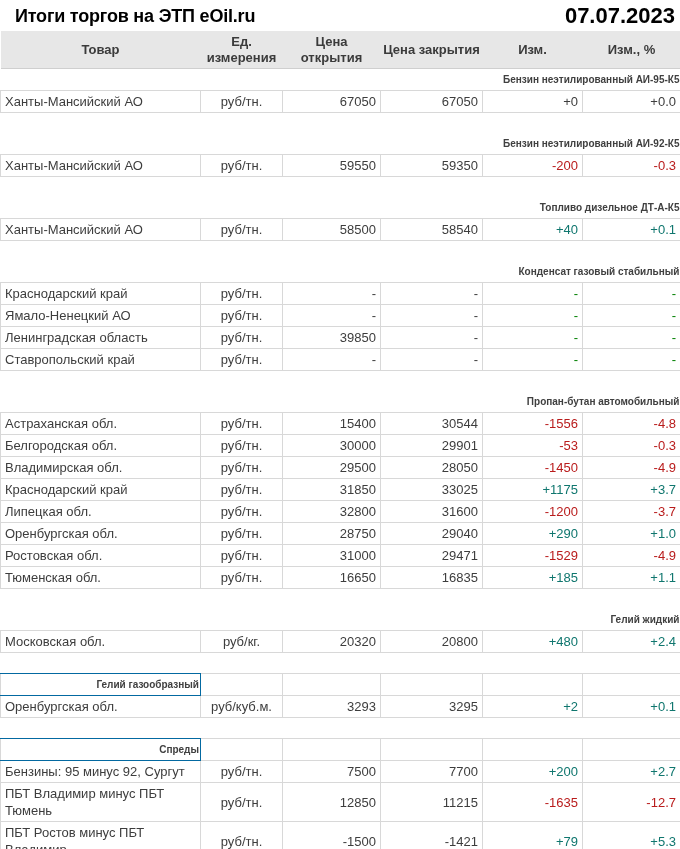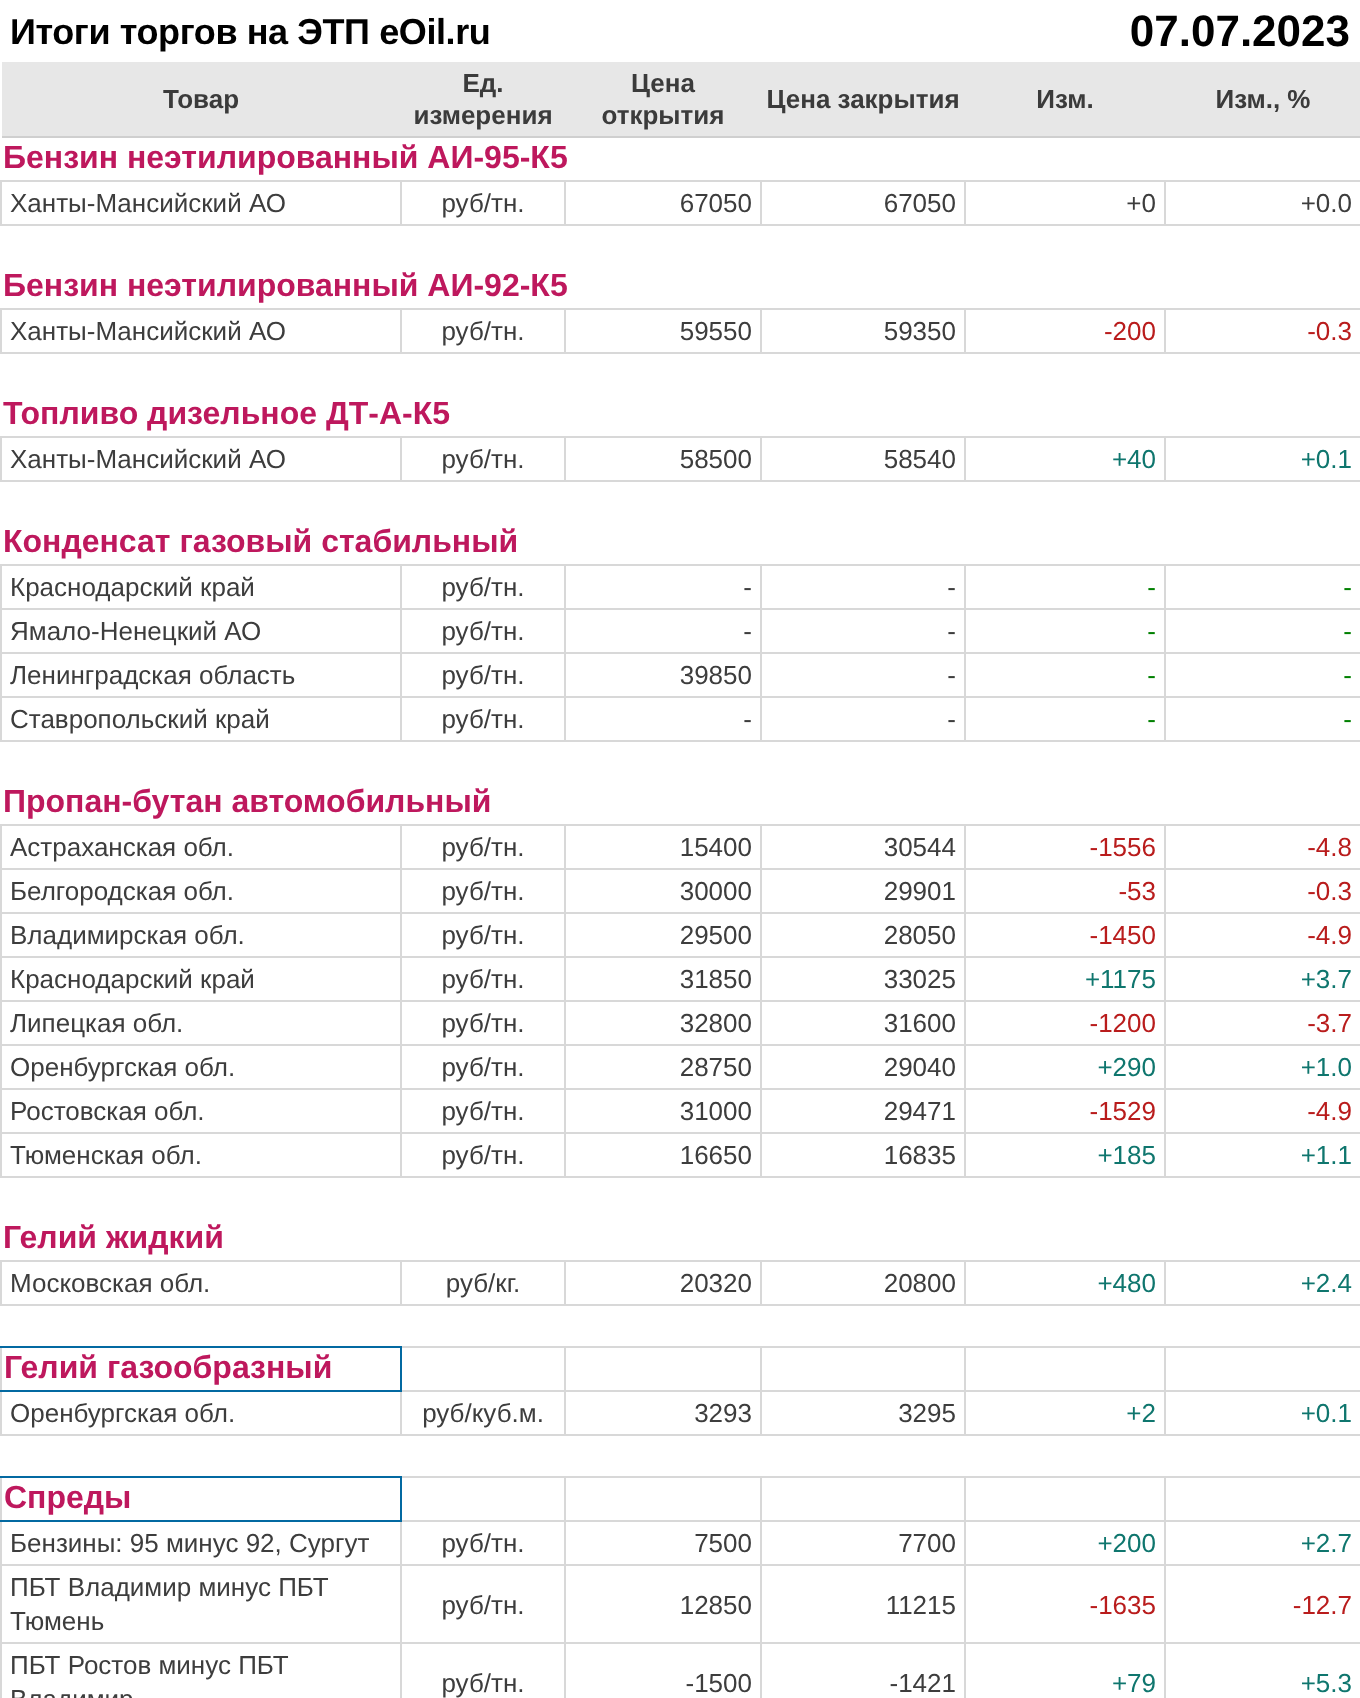--- a/index.html
+++ b/index.html
@@ -3,21 +3,21 @@
 <meta charset="utf-8">
 <style>
   html,body{margin:0;padding:0;background:#ffffff;}
   body{
     width:680px;height:849px;position:relative;overflow:hidden;
     font-family:"Liberation Sans","DejaVu Sans",sans-serif;
     -webkit-font-smoothing:antialiased;
   }
   .titlebar{
     display:flex;justify-content:space-between;align-items:center;
-    padding:4px 5px 3px 5px;height:24px;
+    padding:4px 5px 3px 15px;height:24px;
   }
   .page-title{font-size:18px;font-weight:bold;color:#000;letter-spacing:-0.2px;}
   .page-date{font-size:22px;font-weight:bold;color:#000;}
   table.quotes{
     width:680px;border-collapse:collapse;table-layout:fixed;
     font-size:13px;color:#3d3d3d;
   }
   table.quotes th{
     background:#e7e7e7;font-weight:bold;color:#3b3b3b;
     text-align:center;vertical-align:middle;
@@ -26,22 +26,22 @@
   }
   td.cell{
     border:1px solid #d8d8d8;
     padding:2px 4px;line-height:17px;
     vertical-align:middle;background:#fff;
   }
   td.prod{text-align:left;}
   td.unit{text-align:center;}
   td.num{text-align:right;}
   tr.section-row td.section-name{
-    font-weight:bold;color:#be185d;font-size:16px;
-    padding:3px 1px 2px 1px;line-height:16px;border:none;white-space:nowrap;
+    font-weight:bold;color:#404040;font-size:10px;
+    padding:3px 1px 2px 1px;line-height:16px;border:none;white-space:nowrap;text-align:right;
   }
   tr.section-row td.empty-bordered{border:1px solid #d8d8d8;}
   tr.section-row td.section-name.with-border{border:1px solid #0369a1;border-left:1px solid #d8d8d8;}
   tr.gap-row td{border:none;height:20px;padding:0;background:#fff;}
   .up{color:#0f766e;}
   .down{color:#b91c1c;}
   .zero{color:#3d3d3d;}
   .dash{color:#008000;}
 </style>
 </head>

